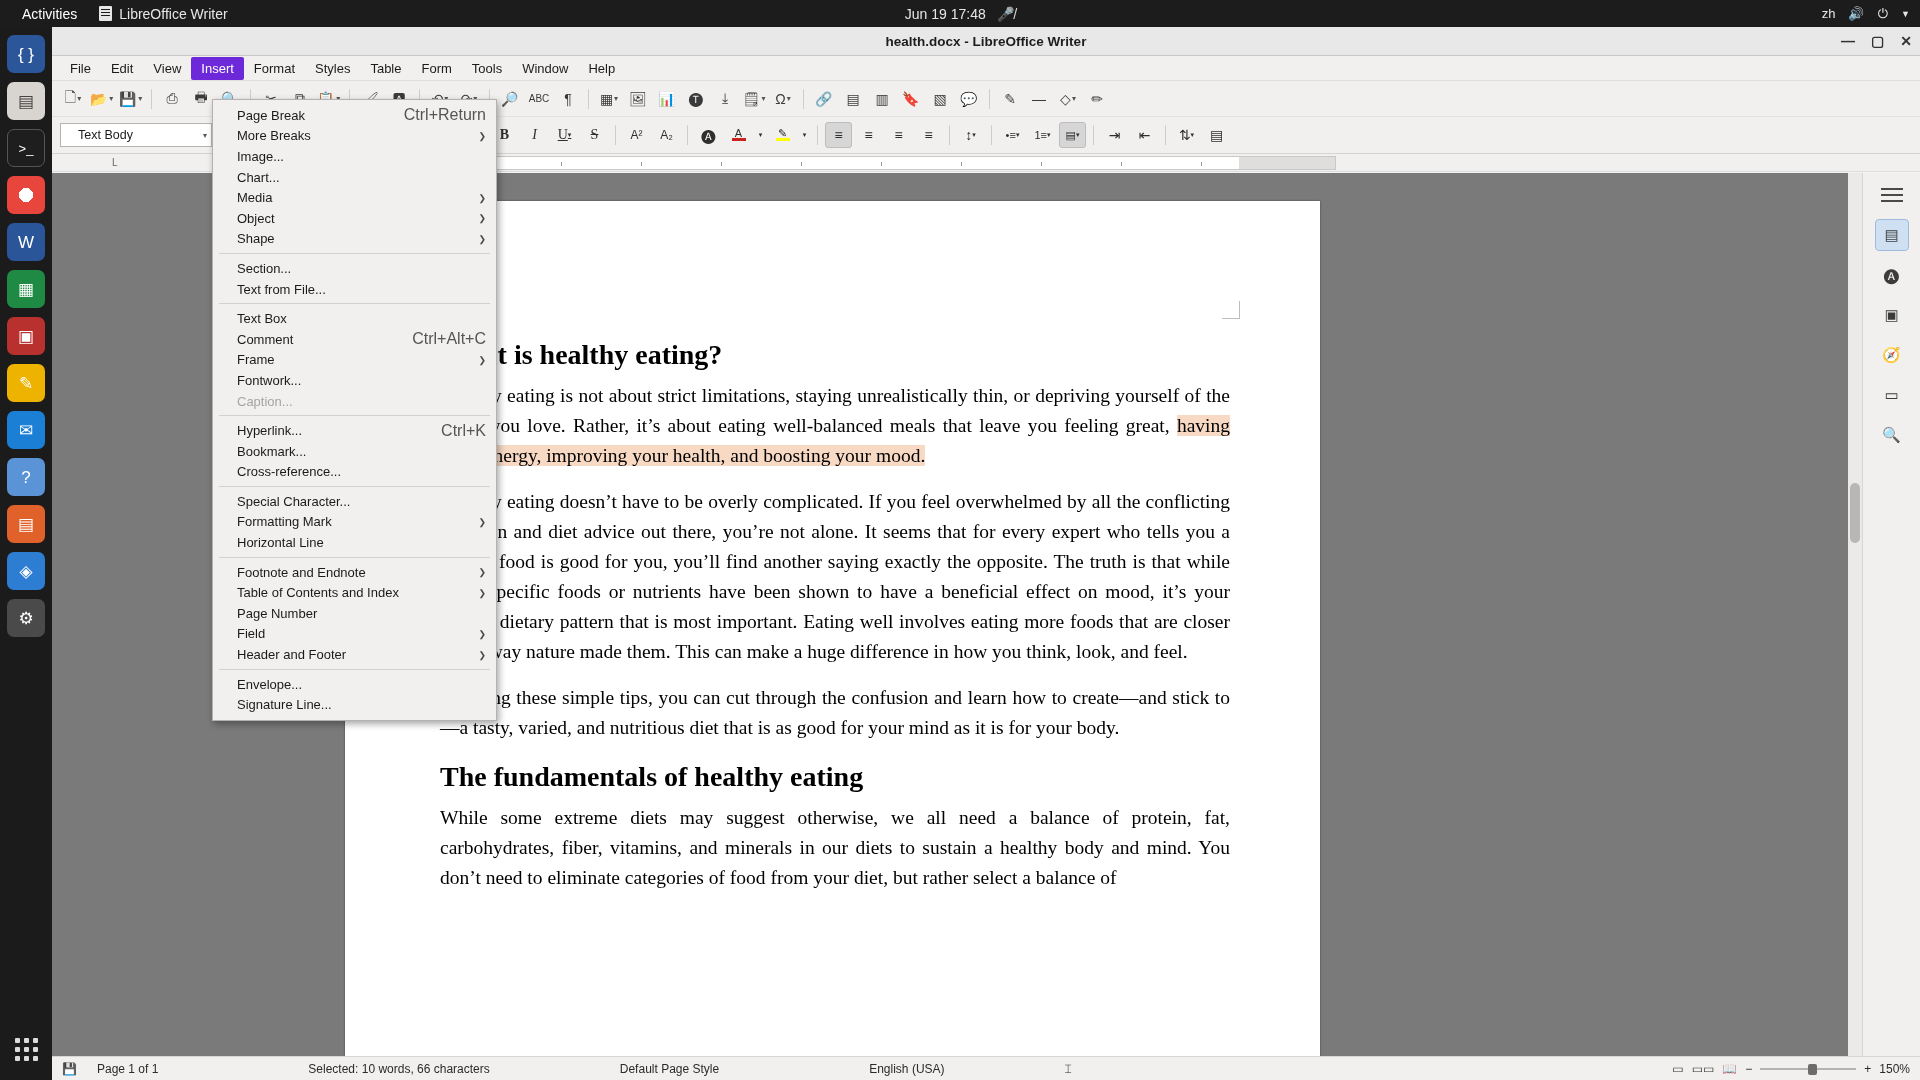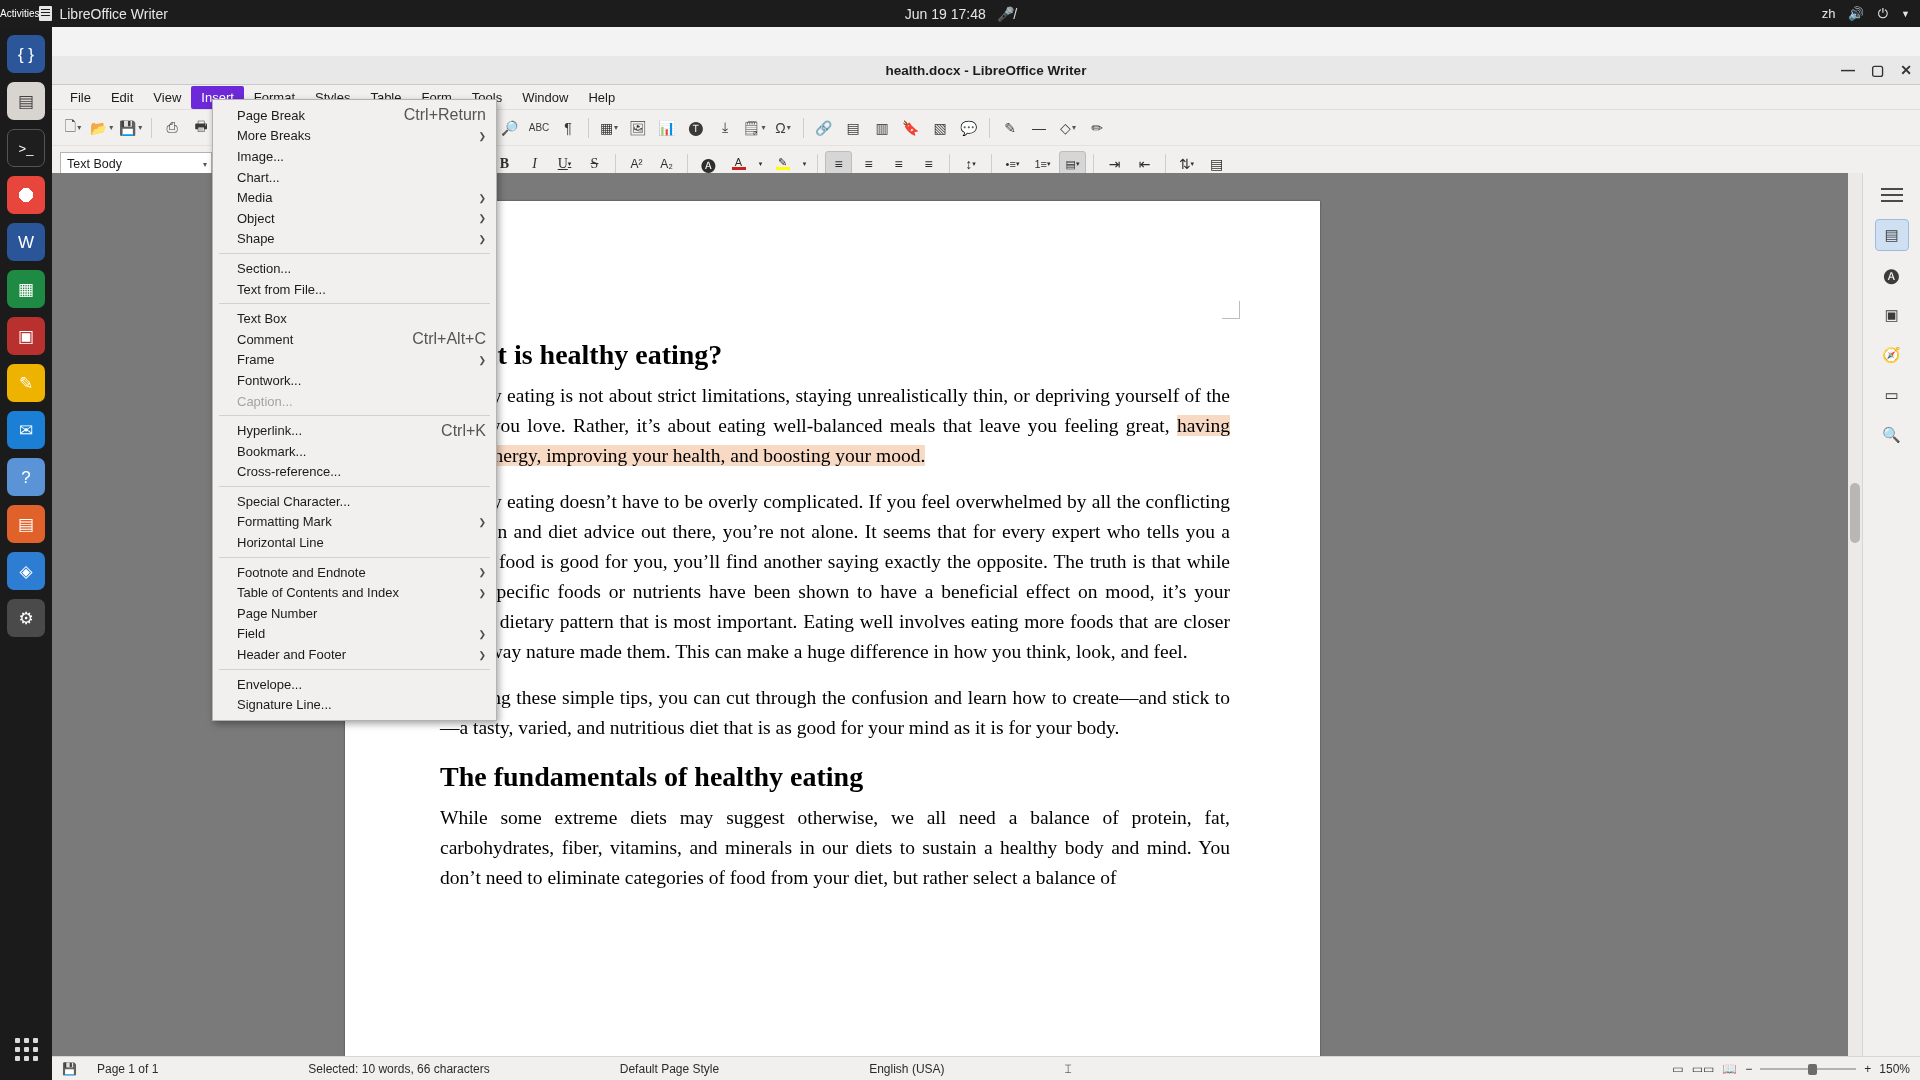--- a/index.html
+++ b/index.html
@@ -13,21 +13,21 @@
     -webkit-font-smoothing:antialiased;
   }
 
   
   #topbar {
     position:absolute; top:0; left:0; width:1920px; height:27px;
     background:#1c1c1c; color:#e6e6e6;
     display:flex; align-items:center;
     font-size:14px;
   }
-  #topbar .activities { padding:0 0; font-size:10px; color:#ffffff; }
+  #topbar .activities { padding:0 22px; font-size:14px; color:#ffffff; }
   #topbar .appname { display:flex; align-items:center; gap:7px; font-weight:normal; font-size:14px; }
   #topbar .doc-ic { width:13px; height:15px; background:#e6e6e6; position:relative; border-radius:1px;}
   #topbar .doc-ic:after{content:"";position:absolute;top:3px;left:2px;width:9px;height:1px;background:#1c1c1c;box-shadow:0 3px 0 #1c1c1c,0 6px 0 #1c1c1c;}
   #topbar .clock { position:absolute; left:50%; transform:translateX(-50%); display:flex; gap:12px; align-items:center; font-size:14px;}
   #topbar .tray { position:absolute; right:10px; display:flex; align-items:center; gap:13px; font-size:13px;}
 
   
   #dock {
     position:absolute; top:27px; left:0; width:52px; height:1053px;
     background:#1b1b1b;
@@ -60,39 +60,39 @@
     grid-template-rows:repeat(3,5px); gap:4px; align-content:center; justify-content:center;
   }
   #dock .apps i{display:block;width:5px;height:5px;background:#dcdcdc;border-radius:1px;}
 
   
   #win { position:absolute; top:27px; left:52px; width:1868px; height:1053px; background:#f3f3f3; }
 
   #titlebar {
     height:29px; background:#e8e8e8; border-bottom:1px solid #c9c9c9;
     display:flex; align-items:center; justify-content:center; position:relative;
-    font-size:13.5px; color:#1d1d1d; font-weight:bold;margin-top:29px;
+    font-size:13.5px; color:#1d1d1d; font-weight:bold;
   }
   #titlebar .winbtns{position:absolute;right:8px;display:flex;gap:16px;align-items:center;color:#333;font-size:14px;}
   #titlebar .winbtns span{cursor:default;}
 
   
   #menubar { height:25px; background:#f1f0ef; display:flex; align-items:center; padding-left:8px; font-size:13px; color:#1b1b1b; border-bottom:1px solid #e0dedc;}
   #menubar .mi { padding:4px 10px; border-radius:2px;}
   #menubar .mi.active { background:#6d28d9; color:#fff; }
 
   
   #toolbar { height:36px; background:#f1f0ef; display:flex; align-items:center; padding-left:8px; gap:3px; border-bottom:1px solid #e4e2e0;}
   .tb { width:26px;height:26px; display:flex;align-items:center;justify-content:center; color:#3a3a3a; font-size:14px; border-radius:3px;}
   .tb.sep{width:1px;height:20px;background:#cfcdcb;margin:0 4px;}
   .tb .car{font-size:8px;margin-left:1px;color:#555;}
 
   
   #fmtbar { height:37px; background:#f1f0ef; display:flex; align-items:center; padding-left:8px; gap:3px; border-bottom:1px solid #d6d4d2;}
-  .combo { height:24px; background:#fff; border:1px solid #b6b4b2; display:flex; align-items:center; padding:0 4px 0 6px; font-size:12.5px; color:#1b1b1b; justify-content:space-between;}
+  .combo { height:24px; background:#fff; border:1px solid #b6b4b2; display:flex; align-items:center; padding:0 4px 0 17px; font-size:12.5px; color:#1b1b1b; justify-content:space-between;}
   .combo .car{font-size:8px;color:#555;margin-left:6px;}
   .stylecombo{width:152px;}
   .fontcombo{width:150px;}
   .sizecombo{width:62px;}
   .fb{width:27px;height:26px;display:flex;align-items:center;justify-content:center;font-size:14px;color:#2e2e2e;border-radius:3px;}
   .fb.on{background:#d6d6d6;border:1px solid #bdbdbd;}
 
   
   #rulerrow{height:18px;background:#f1f0ef;position:relative;border-bottom:1px solid #ddd;}
   #ruler{position:absolute;left:288px;top:2px;width:996px;height:14px;background:#fff;border:1px solid #c8c8c8;}

